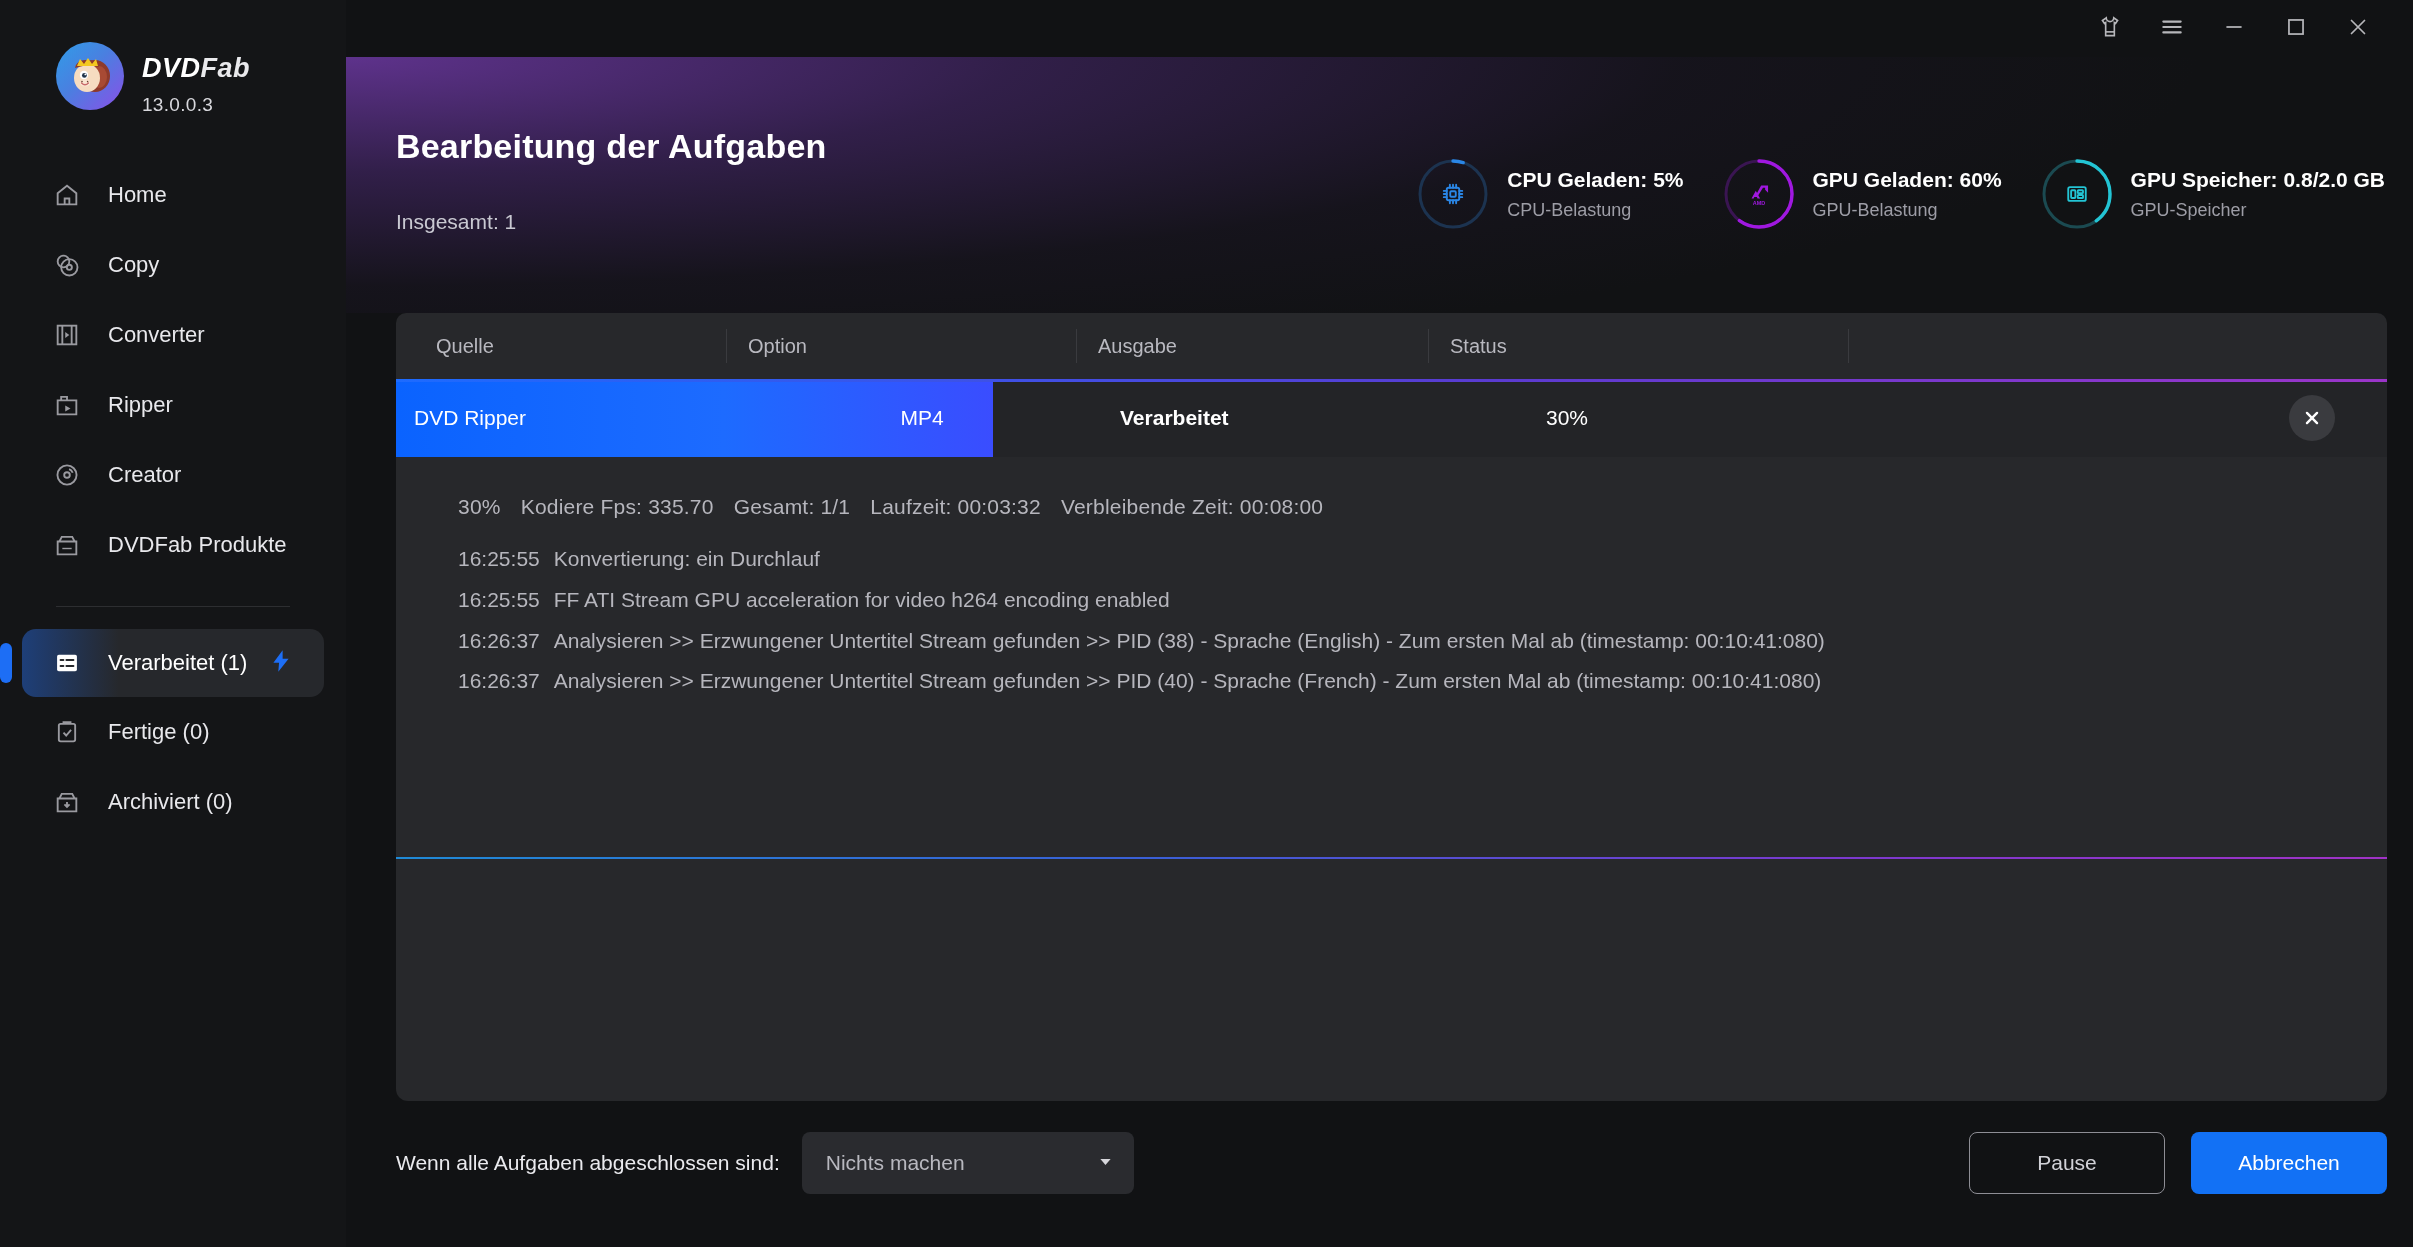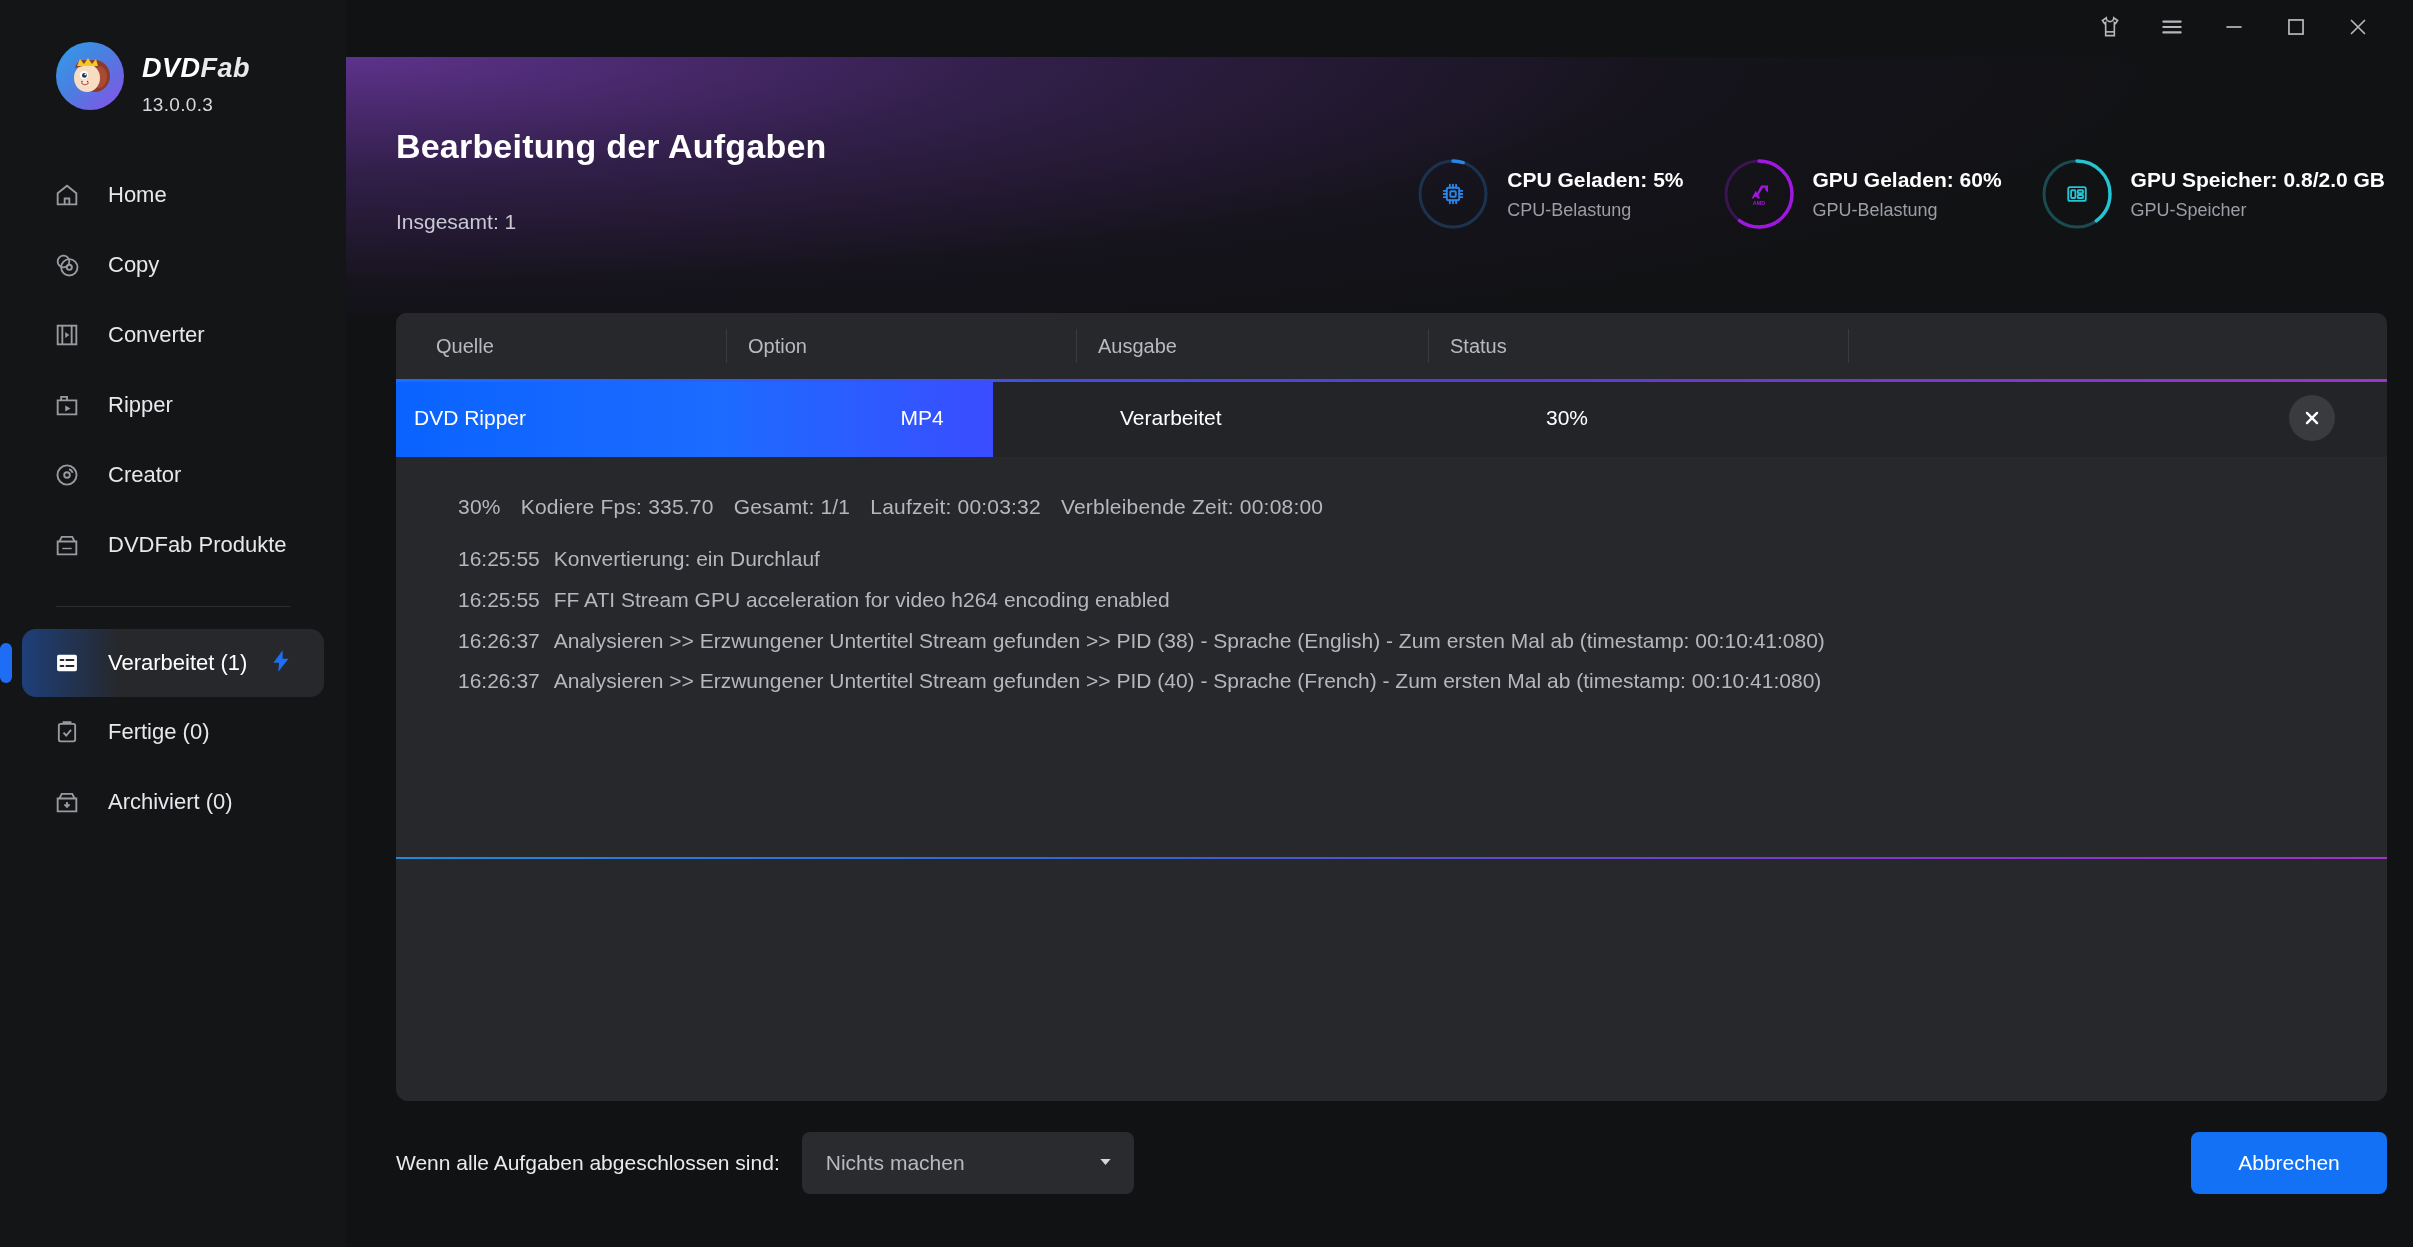--- a/index.html
+++ b/index.html
@@ -189,21 +189,21 @@
     background:linear-gradient(90deg,#1d6bff 0%,#5a3bd0 55%,#9b35c9 100%);
   }
   .cell {
     position:relative; z-index:2;
     font-size:21px; color:#ffffff;
     display:flex; align-items:center; height:100%;
   }
   .cell.c1 { width:330px; justify-content:center; }
   .cell.c2 { width:350px; justify-content:flex-start; padding-left:18px; }
   .cell.c3 { width:352px; justify-content:center; }
-  .cell.c4 { width:420px; justify-content:flex-start; padding-left:22px; }
+  .cell.c4 { width:420px; justify-content:flex-start; padding-left:22px;font-weight:bold; }
   .cell.c5 { width:300px; justify-content:flex-start; padding-left:28px; }
   .cell.c6 { flex:1 1 auto; justify-content:flex-end; padding-right:52px; }
   .close-chip {
     width:46px; height:46px; border-radius:50%;
     background:#3a3b3f;
     display:flex; align-items:center; justify-content:center;
     color:#ffffff; font-size:24px; font-weight:bold;
     cursor:pointer;
   }
 
@@ -577,18 +577,19 @@
         <div class="bb-label">Wenn alle Aufgaben abgeschlossen sind:</div>
         <div class="select">
           <span class="val">Nichts machen</span>
           <span class="caret">
             <svg width="17" height="17" viewBox="0 0 20 20" fill="currentColor">
                 <path d="M4 7 L10 14 L16 7 Z"></path>
               </svg>
           </span>
         </div>
         <div class="bb-spacer"></div>
+        <div class="btn ghost">Pause</div>
         <div class="btn primary">Abbrechen</div>
       </div>
 
     </div>
   </div>
 </div>
 
 </body></html>

